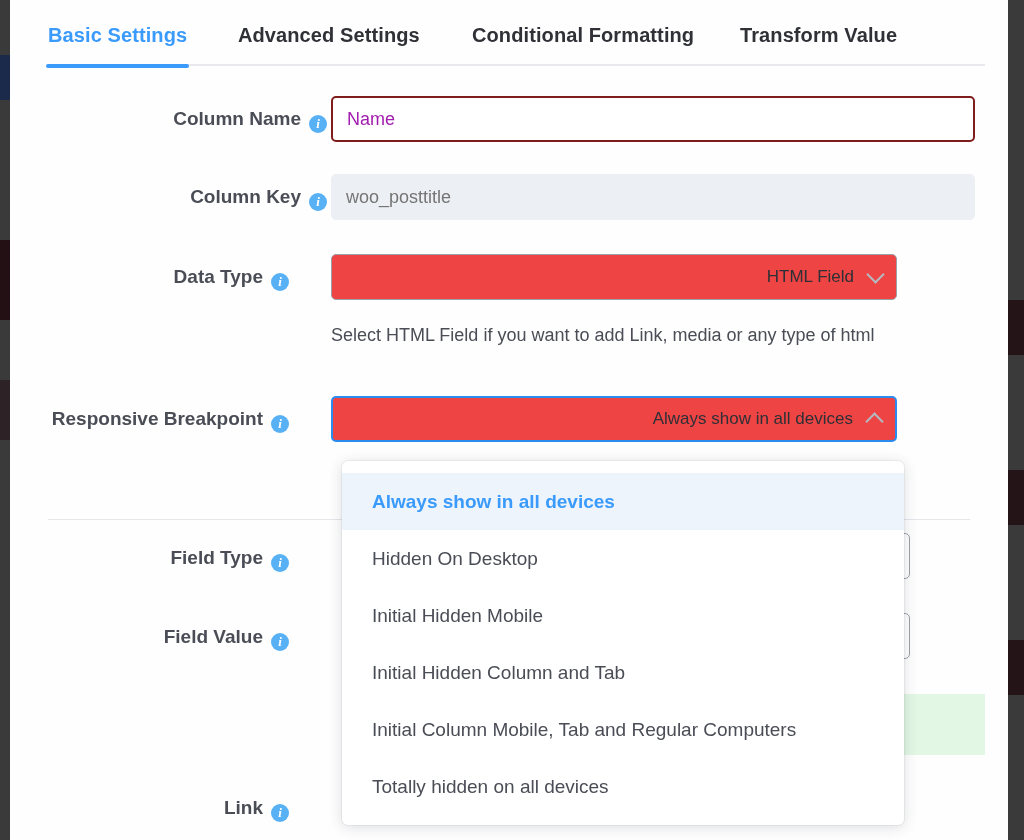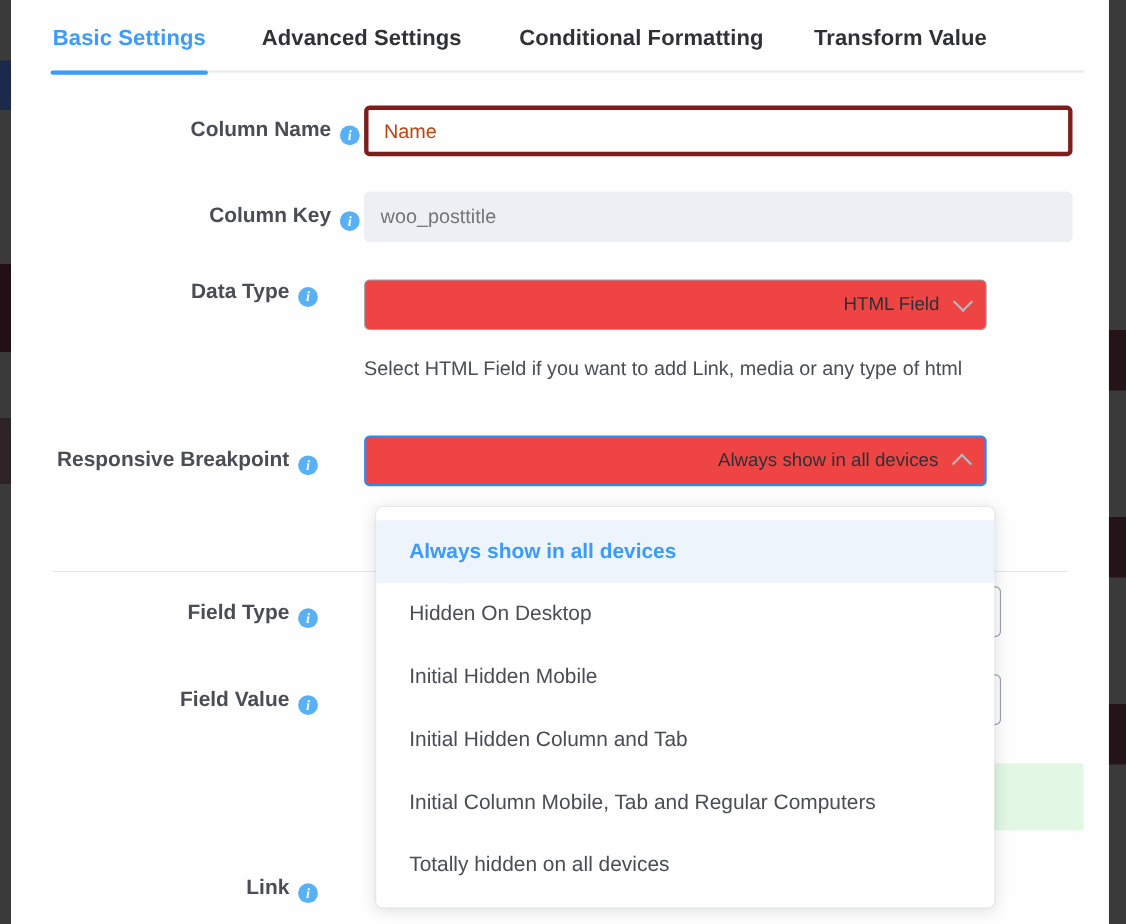--- a/index.html
+++ b/index.html
@@ -118,24 +118,24 @@
     font-weight: bold;
     font-size: 13px;
     line-height: 18px;
     text-align: center;
   }
 
   .text-input {
     position: absolute;
     height: 46px;
     background: #ffffff;
-    border: 4px solid #7f1d1d;
+    border: 2px solid #7f1d1d;
     border-radius: 5px;
     font-size: 18px;
-    color: #c2410c;
+    color: #a21caf;
     padding: 0 14px;
     line-height: 44px;
     font-family: "Liberation Sans", sans-serif;
     outline: none;
   }
   .text-input.disabled {
     background: #eceff3;
     border: 1px solid #eceff3;
     color: #9ea4ad;
   }
@@ -295,21 +295,21 @@
     </div>
 
     <div class="form-row" style="top:174px;">
       <div class="field-label" style="top:11px; right:681px;">
         <span>Column Key</span><span class="info-icon">i</span>
       </div>
       <input class="text-input disabled" style="left: 321px; width: 644px;" disabled="" placeholder="woo_posttitle">
     </div>
 
     <div class="form-row" style="top:254px;">
-      <div class="field-label" style="top:0; right:719px;">
+      <div class="field-label" style="top:11px; right:719px;">
         <span>Data Type</span><span class="info-icon">i</span>
       </div>
       <div class="select-box" style="left:321px; width:566px;">
         <span>HTML Field</span>
         <span class="chev down"></span>
       </div>
     </div>
 
     <div class="helper-text" style="left:321px; top:325px;">Select HTML Field if you want to add Link, media or any type of html</div>
 

